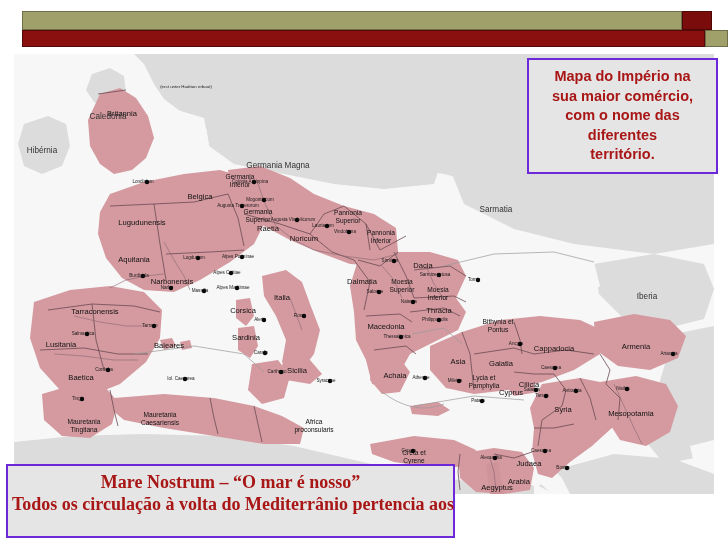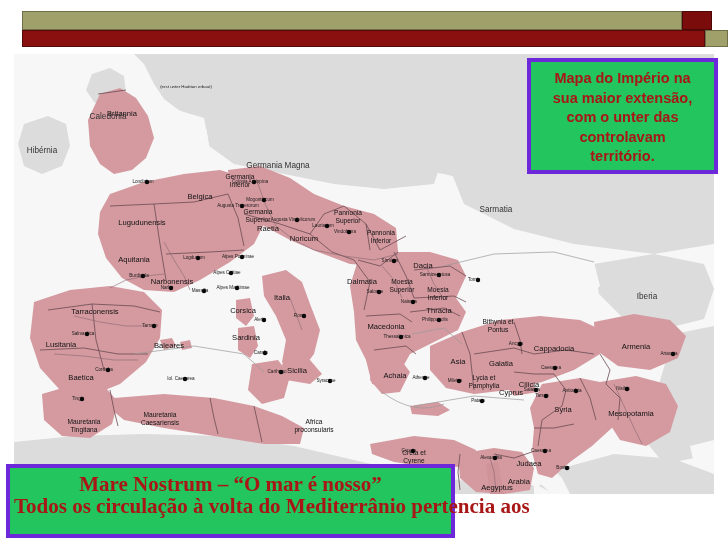--- a/index.html
+++ b/index.html
@@ -90,41 +90,41 @@
   .lbl-prov { font-size: 7.6px; }
   .lbl-prov-sm { font-size: 6.6px; }
   .lbl-outside { font-size: 8.2px; fill: #333333; }
   .lbl-city { font-size: 4.6px; fill: #1a1a1a; }
   .lbl-note { font-size: 4.4px; fill: #222222; }
   .citydot { fill: #000000; }
 
   
   .callout {
     position: absolute;
-    background: #22c55e;
-    border: 4px solid #6d28d9;
+    background: #e5e5e5;
+    border: 2px solid #6d28d9;
     box-sizing: border-box;
     color: #a81616;
     text-align: center;
   }
   #callout-top-right {
     left: 527px; top: 58px;
     width: 191px; height: 116px;
     padding: 7px 6px 0 6px;
     font-weight: bold;
     font-size: 14.5px;
     line-height: 19.5px;
     font-family: "Liberation Sans", sans-serif;
   }
   #callout-bottom {
     left: 6px; top: 464px;
     width: 449px; height: 74px;
     padding: 5px 4px 1px 4px;
     font-weight: bold;
-    font-size: 21px;
+    font-size: 18px;
     line-height: 22px;
     font-family: "Liberation Serif", serif;
   }
   .cl-line { display: block; white-space: nowrap; }
   #callout-top-right .cl-line { white-space: normal; }
 </style>
 </head>
 <body>
 
 <div id="slide">
@@ -480,23 +480,23 @@
             <text x="549" y="414" class="lbl lbl-city" text-anchor="end">Bostra</text>
           </g>
 
         <text id="hadrian-note" class="lbl lbl-note" x="172" y="33">(erst unter Hadrian erbaut)</text>
       </g>
     </svg>
   </div>
 
   <div class="callout" id="callout-top-right">
     <span class="cl-line">Mapa do Império na</span>
-    <span class="cl-line">sua maior extensão,</span>
-    <span class="cl-line">com o unter das</span>
-    <span class="cl-line">controlavam</span>
+    <span class="cl-line">sua maior comércio,</span>
+    <span class="cl-line">com o nome das</span>
+    <span class="cl-line">diferentes</span>
     <span class="cl-line">território.</span>
   </div>
 
   <div class="callout" id="callout-bottom">
     <span class="cl-line">Mare Nostrum – “O mar é nosso”</span>
     <span class="cl-line">Todos os circulação à volta do Mediterrânio pertencia aos</span>
   </div>
 
 </div>
 

